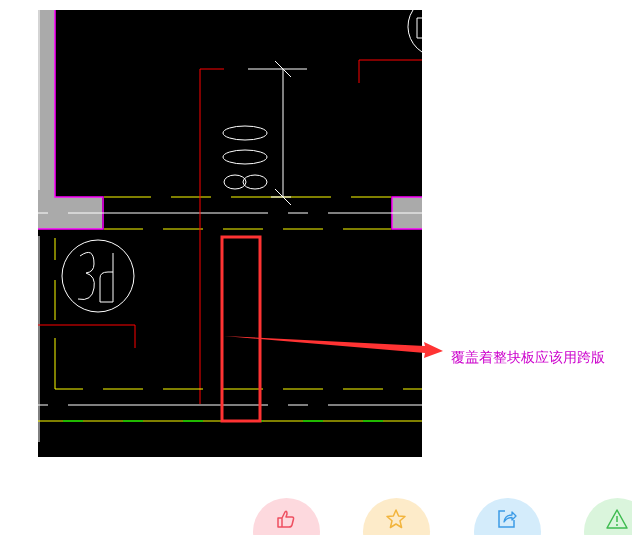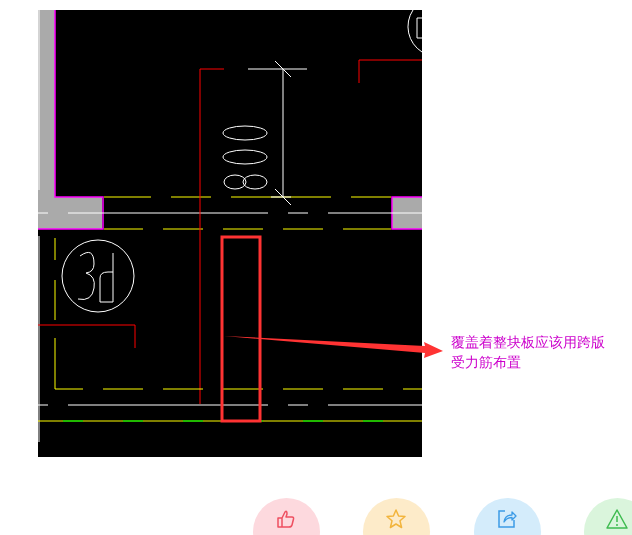--- a/index.html
+++ b/index.html
@@ -1,20 +1,20 @@
 <!DOCTYPE html>
 <html><head>
   <meta charset="utf-8">
   <style>
     html, body { margin: 0; padding: 0; background: #ffffff; }
     body { width: 632px; height: 535px; position: relative; overflow: hidden; font-family: "DejaVu Sans", sans-serif; }
     .cad-view { position: absolute; left: 38px; top: 10px; width: 384px; height: 447px; background: #000; overflow: hidden; }
     .cad-svg { position: absolute; left: 0; top: 0; }
     .overlay-svg { position: absolute; left: 0; top: 0; pointer-events: none; }
-    .annotation { position: absolute; left: 451px; top: 332px; color: #cc00cc; font-size: 14px; line-height: 20px; font-family: Liberation Sans, sans-serif; }
+    .annotation { position: absolute; left: 451px; top: 348px; color: #cc00cc; font-size: 14px; line-height: 20px; font-family: Liberation Mono, monospace; }
     .annotation div { white-space: nowrap; }
     .action-bar { position: absolute; left: 0; top: 480px; width: 632px; height: 55px; }
     .action-btn { position: absolute; top: 18px; width: 67px; height: 67px; border-radius: 50%; display: block; cursor: pointer; }
     .action-btn svg { position: absolute; left: 22px; top: 10px; }
     .btn-like { left: 253px; }
     .btn-fav { left: 363px; }
     .btn-share { left: 474px; }
     .btn-report { left: 584px; }
   </style>
 </head>
@@ -114,21 +114,20 @@
     <rect x="146" y="217" width="38" height="184" fill="none" stroke="#ff3333" stroke-width="3"></rect>
   </svg>
 </div>
 
 <svg class="overlay-svg" width="632" height="535" viewBox="0 0 632 535" style="position:absolute;left:0;top:0;">
   <polygon points="224,336 425,346 424,342 443,351 424,358 425,353" fill="#ff3333"></polygon>
 </svg>
 
 <div class="annotation">
   <div>覆盖着整块板应该用跨版</div>
-  <div>受力筋布置</div>
 </div>
 
 <div class="action-bar">
   <div class="action-btn btn-like" style="background:#fdd9de;">
     <svg width="22" height="22" viewBox="0 0 22 22">
       <path d="M3,10 L7,10 L7,19 L3,19 Z M7,10 L10,4 Q12,2 12,6 L11,9 L17,9 Q19,9 18.5,11 L17,17 Q16.5,19 14,19 L7,19" fill="none" stroke="#ee4f60" stroke-width="1.5" stroke-linejoin="round"></path>
     </svg>
   </div>
   <div class="action-btn btn-fav" style="background:#fdebc9;">
     <svg width="22" height="22" viewBox="0 0 22 22">

